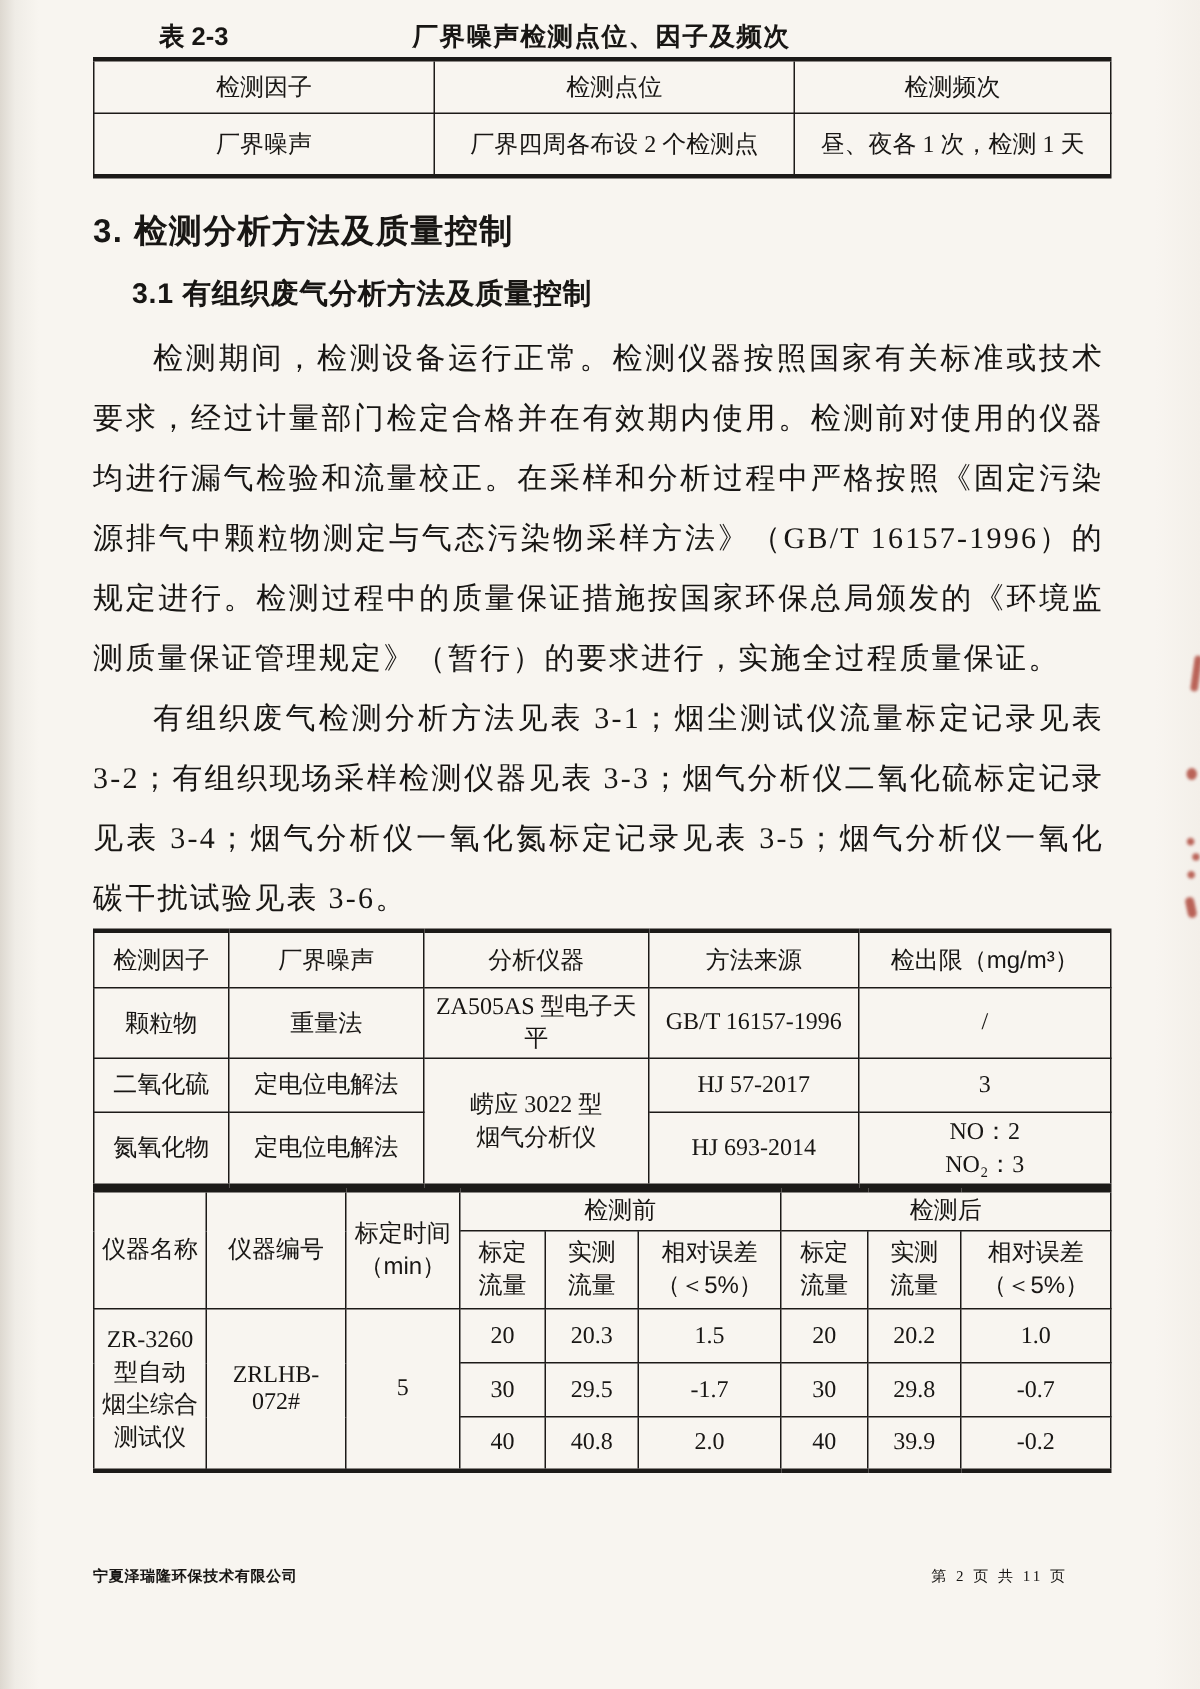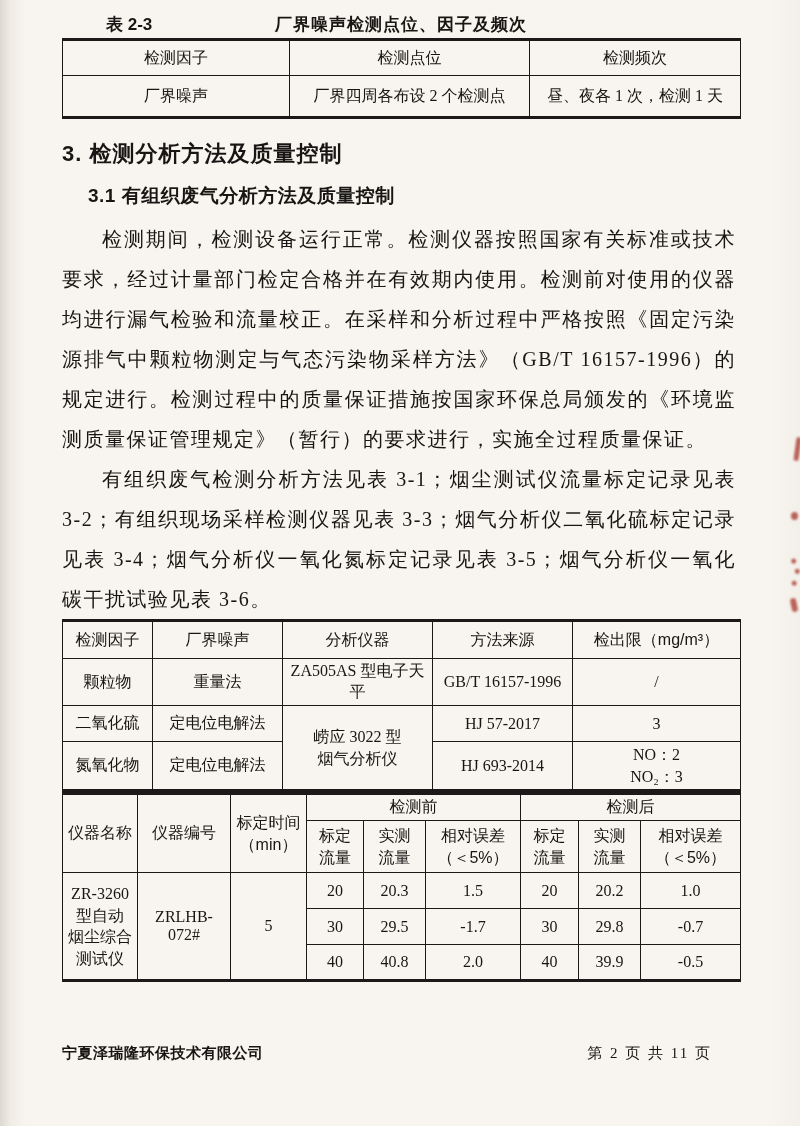--- a/index.html
+++ b/index.html
@@ -79,21 +79,21 @@
     text-indent: 2em;
   }
   .para.p2 { margin-top: 0; }
   
   .footer {
     position: absolute;
     left: 62px; right: 88px; top: 1044px;
     display: flex;
     justify-content: space-between;
     align-items: flex-start;
-    font-size: 15px;
+    font-size: 10px;
   }
   .footer .company { font-family: "Liberation Sans", "DejaVu Sans", sans-serif; font-weight: bold; letter-spacing: 0.5px; }
   .footer .pageno { font-weight: normal; letter-spacing: 2px; }
   
   .ink { position: absolute; filter: blur(1.2px); opacity: 0.75; }
   .ink-1 { right: 0px; top: 437px; width: 5px; height: 24px; border-radius: 3px;
            background: currentColor; transform: rotate(8deg); }
   .ink-2 { right: 2px; top: 512px; width: 7px; height: 8px; border-radius: 50%;
            background: currentColor; }
   .ink-3 { right: 0px; top: 556px; width: 9px; height: 34px;
@@ -272,21 +272,21 @@
         <td>30</td>
         <td>29.8</td>
         <td>-0.7</td>
       </tr>
       <tr>
         <td>40</td>
         <td>40.8</td>
         <td>2.0</td>
         <td>40</td>
         <td>39.9</td>
-        <td>-0.5</td>
+        <td>-0.2</td>
       </tr>
     </tbody>
       </table>
 
   </div>
 
   <div class="ink ink-1" style="color: rgb(166, 52, 39);"></div>
   <div class="ink ink-2" style="color: rgb(166, 52, 39);"></div>
   <div class="ink ink-3" style="color: rgb(166, 52, 39);"></div>
   <div class="ink ink-4" style="color: rgb(166, 52, 39);"></div>

